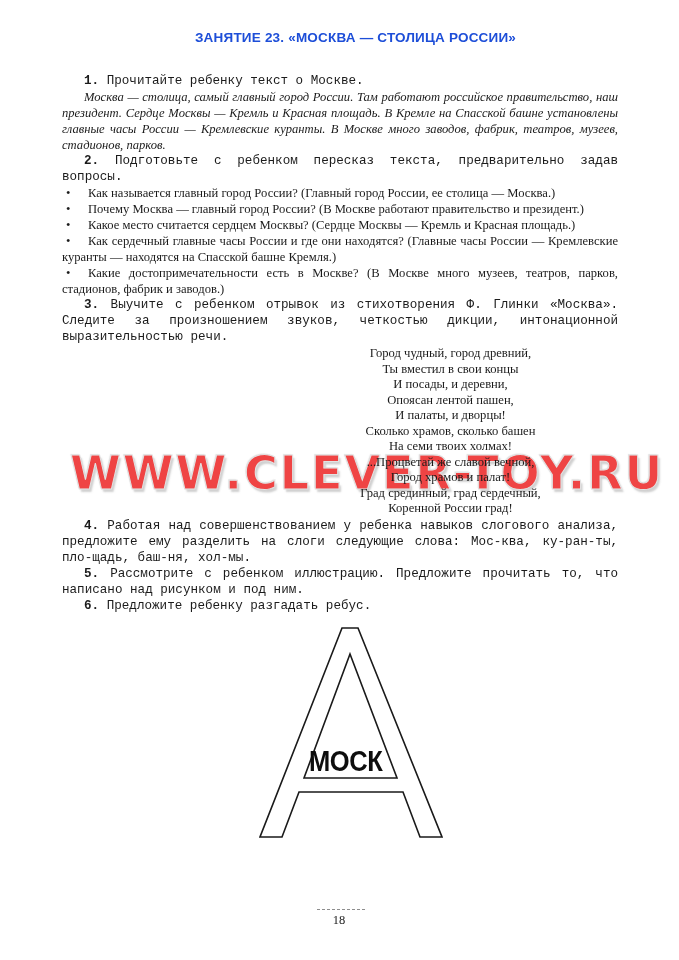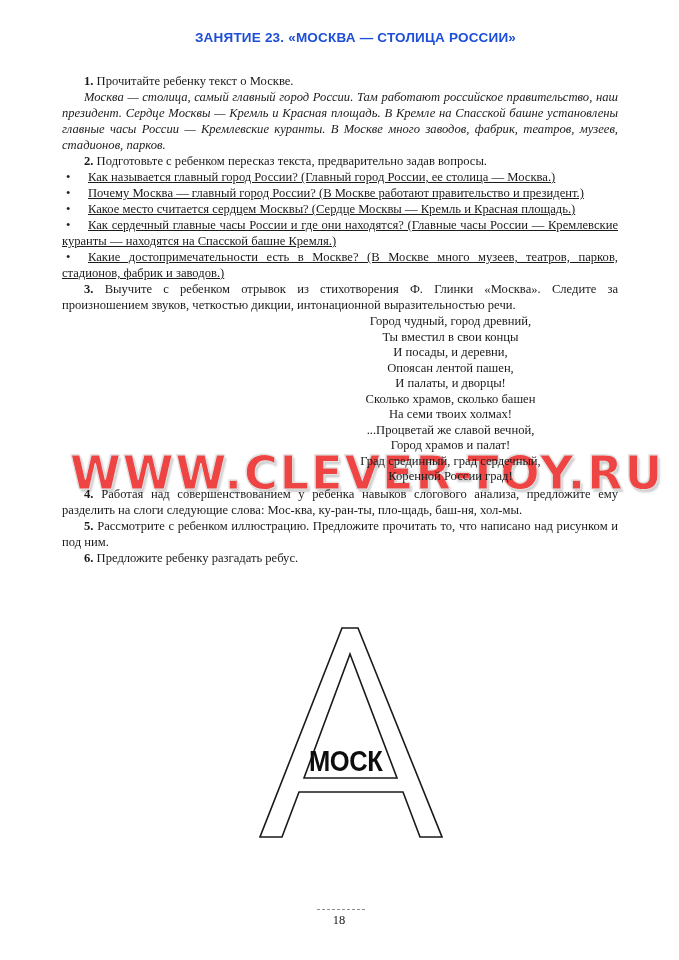--- a/index.html
+++ b/index.html
@@ -24,24 +24,24 @@
   }
   .content {
     position: absolute;
     left: 62px; top: 73px; width: 556px;
     font-size: 12.6px;
     line-height: 16px;
     text-align: justify;
     z-index: 2;
   }
   .content p { margin: 0; }
-  .num-item { text-indent: 22px; }
+  .num-item { text-indent: 22px; font-family: Liberation Mono, monospace; }
   .num-item b { font-weight: bold; }
   .story { font-style: italic; text-indent: 22px; }
-  .bullet-item { text-indent: 0; text-decoration: underline; }
+  .bullet-item { text-indent: 0; }
   .bullet-dot {
     display: inline-block;
     width: 26px;
     text-indent: 4px;
     font-style: normal;
   }
   .poem {
     margin-left: 221px;
     margin-top: 1px; margin-bottom: 1px;
     line-height: 15.5px;

